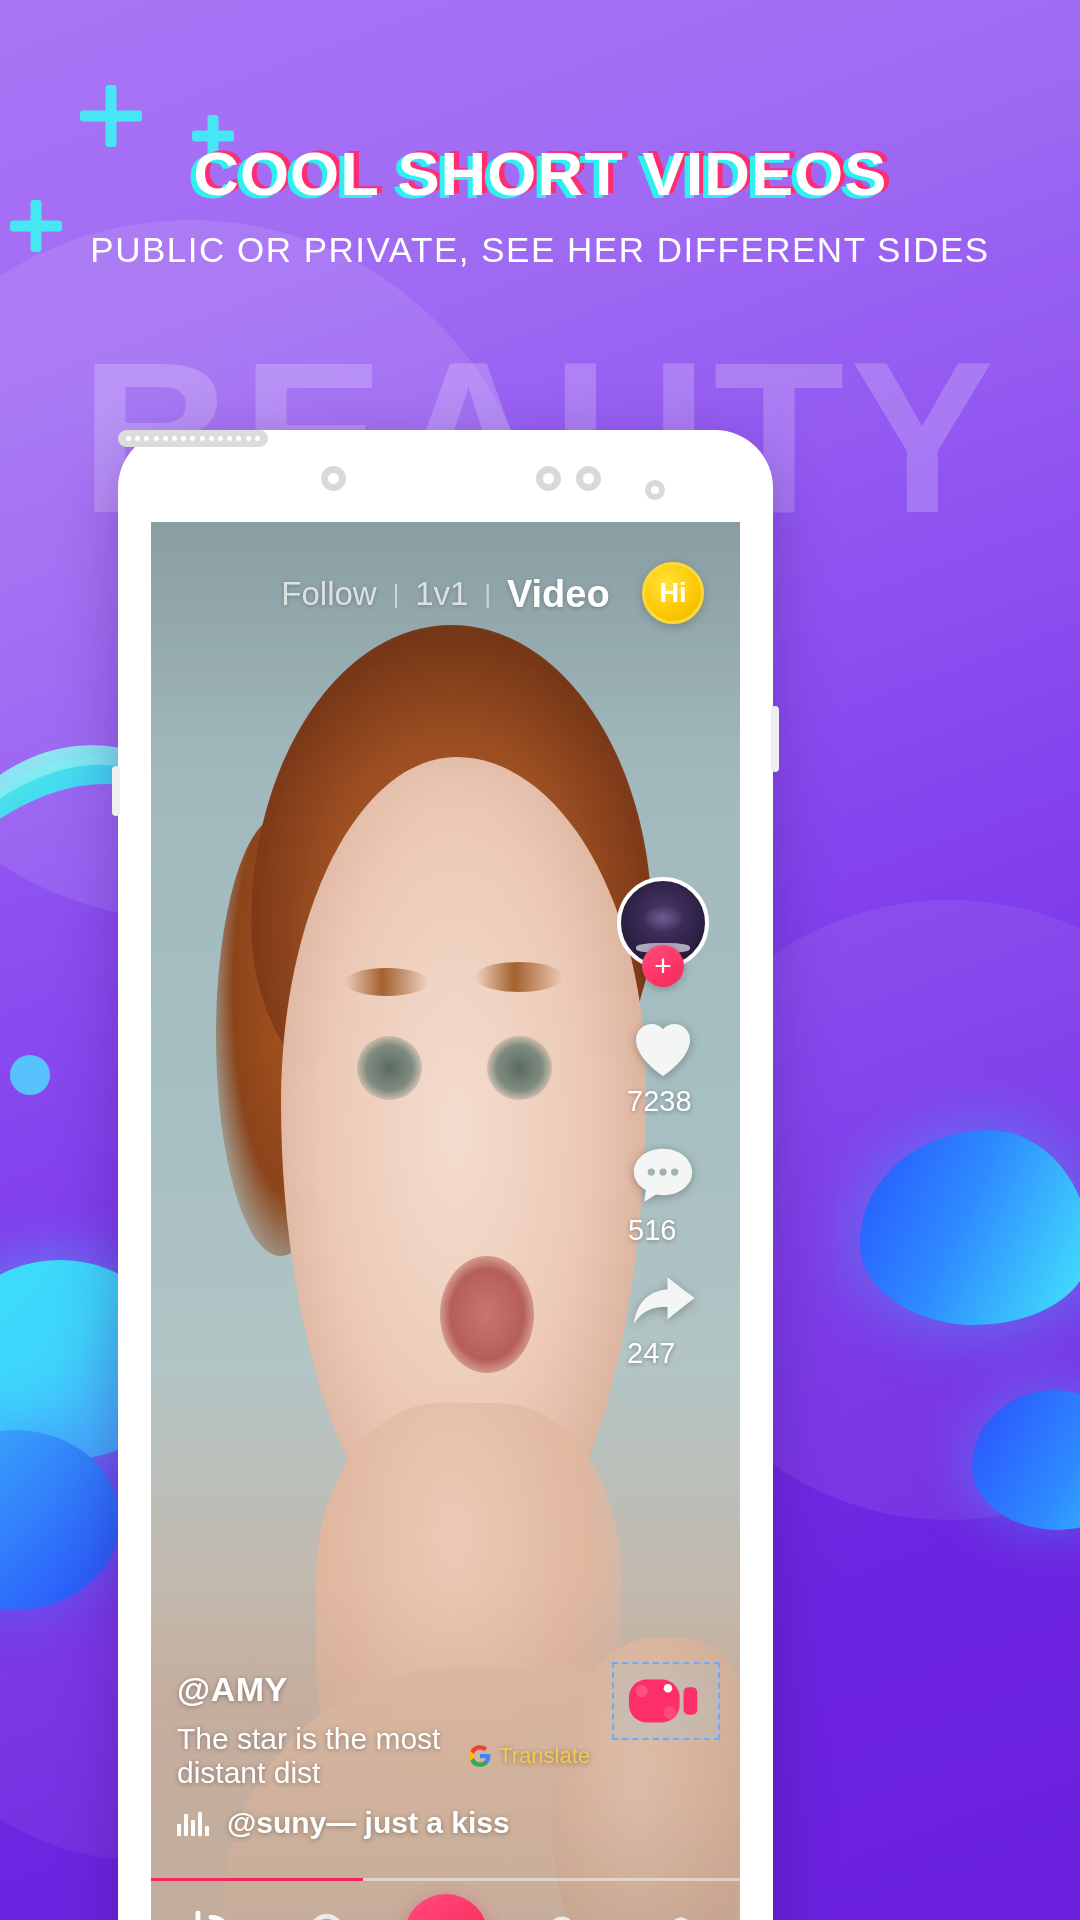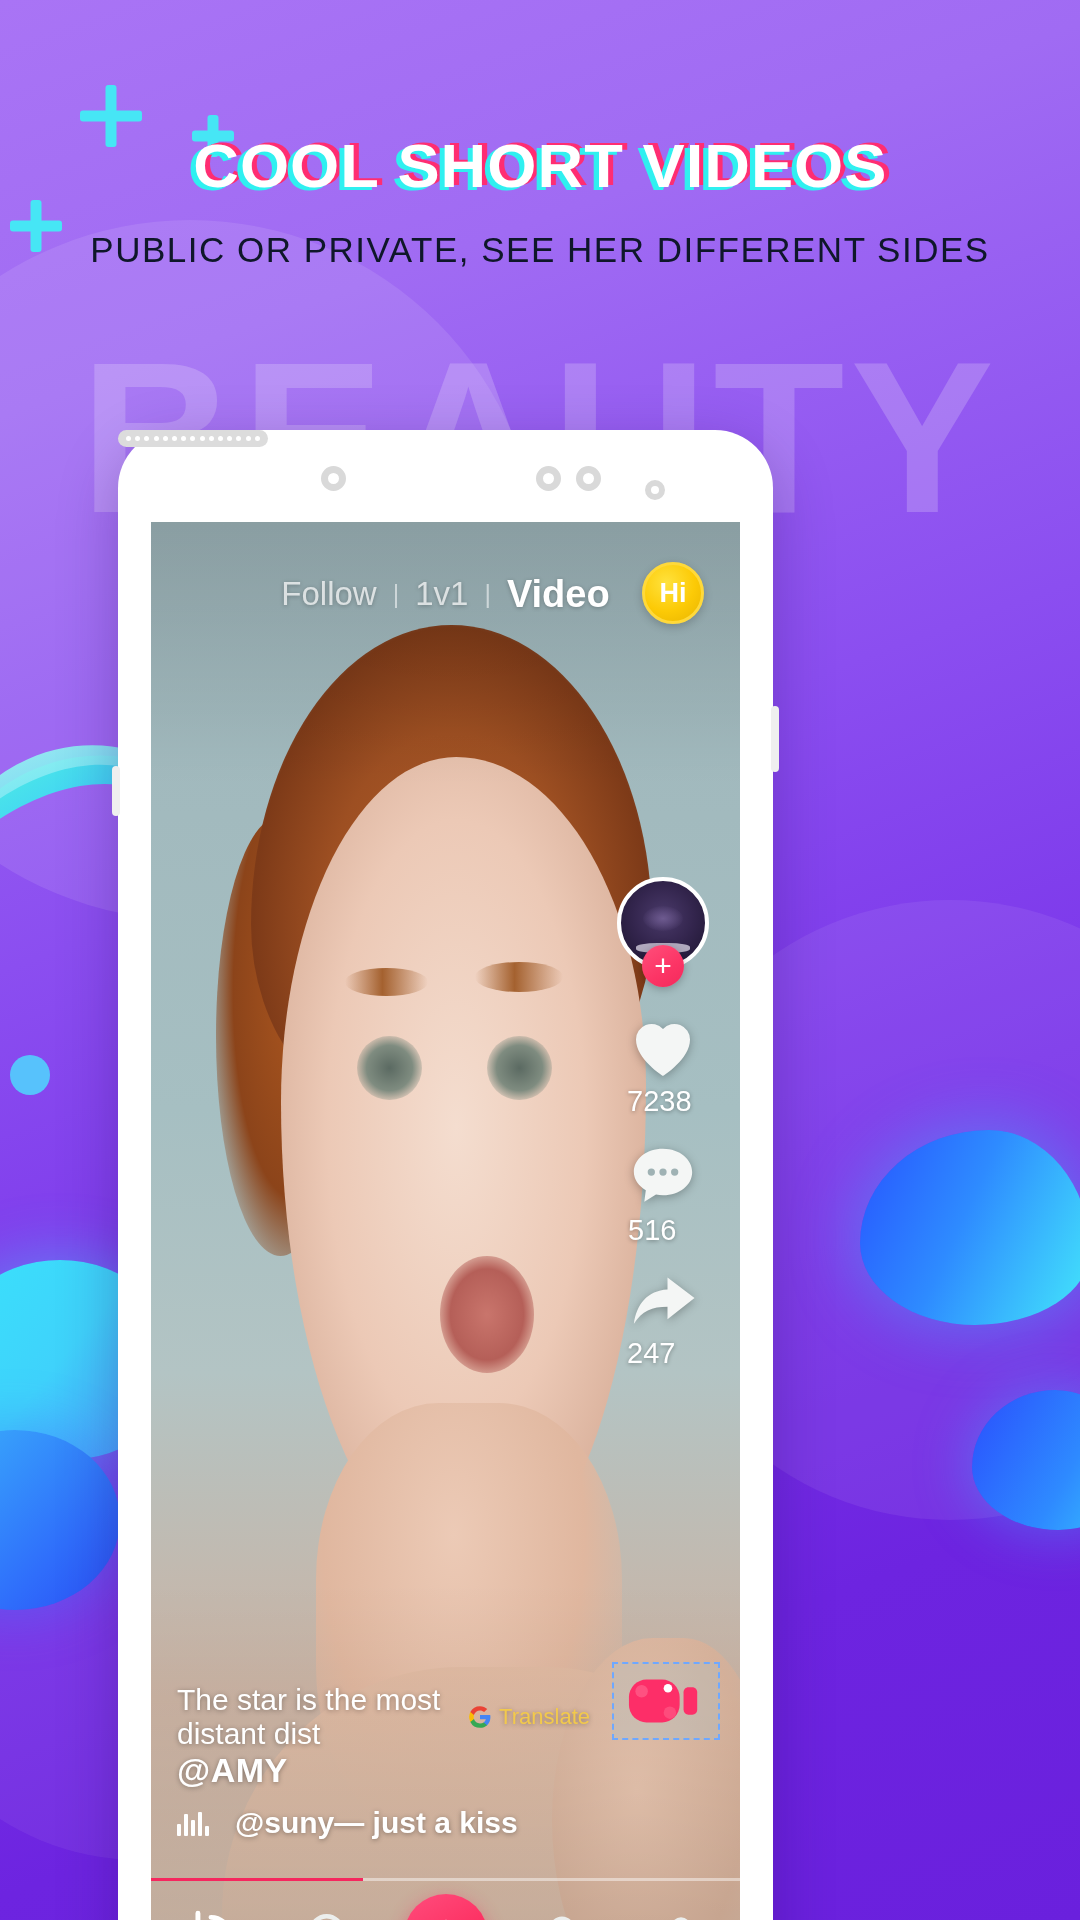--- a/index.html
+++ b/index.html
@@ -74,32 +74,32 @@
     background:linear-gradient(135deg,#3bb8fb 0%,#2f6dfb 70%,#2a4ef5 100%);
     border-radius:50%;
     box-shadow:0 0 50px 8px rgba(60,120,255,.38);
   }
   #blob-left-3 {
     left:10px; top:1055px; width:40px; height:40px;
     background:#4fd8ff; border-radius:50%; opacity:.85;
   }
 
   
-  #headline-wrap { position:absolute; top:130px; left:0; right:0; text-align:center; z-index:5; }
+  #headline-wrap { position:absolute; top:138px; left:0; right:0; text-align:center; z-index:5; }
   #headline {
     display:inline-block;
     font-size:62px; font-weight:bold; letter-spacing:1px;
     color:#ffffff;
     font-family:"Liberation Sans", sans-serif;
     text-shadow: -5px 3px 0 #2ff0f0, 5px -2px 0 #ff2d72;
     transform:scaleX(1.02);
   }
   #subhead {
     position:absolute; top:230px; left:0; right:0; text-align:center; z-index:5;
-    font-size:35px; color:#0f172a; letter-spacing:1.5px;
+    font-size:35px; color:#ffffff; letter-spacing:1.5px;
     font-family:"Liberation Sans", sans-serif;
   }
 
   
   #phone {
     position:absolute; left:118px; top:430px;
     width:655px; height:1560px;
     background:#ffffff;
     border-radius:58px 58px 0 0;
     box-shadow:0 18px 60px rgba(40,0,90,.28);
@@ -266,21 +266,21 @@
   #caption {
     position:absolute; left:26px; bottom:150px; right:150px;
     z-index:20; color:#fff;
     text-shadow:0 1px 5px rgba(0,0,0,.35);
   }
   #cap-user { font-size:34px; font-weight:bold; letter-spacing:.5px; }
   #cap-text-row { display:flex; align-items:center; gap:12px; margin-top:13px; }
   #cap-text { font-size:30px; }
   #translate-chip { display:flex; align-items:center; gap:6px; }
   #translate-label { font-size:22px; color:#f2c94c; }
-  #cap-music { display:flex; align-items:center; gap:26px; margin-top:16px; }
+  #cap-music { display:flex; align-items:center; gap:18px; margin-top:16px; }
   #cap-music-text { font-size:30px; font-weight:bold; }
   #eq { display:flex; align-items:flex-end; gap:3px; height:26px; }
   #eq i { display:block; width:4px; background:#fff; border-radius:1px; }
 
   
   #progress-line { position:absolute; left:0; right:0; bottom:109px; height:3px;
                    background:rgba(255,255,255,.45); z-index:20; }
   #progress-fill { position:absolute; left:0; top:0; height:100%; width:36%;
                    background:#f5275e; }
   #bottomnav {
@@ -438,35 +438,35 @@
           <rect x="1" y="2" width="26" height="22" rx="9" fill="#fd2e68"></rect>
           <path d="M29 8.5c0-1.4 1.1-2.5 2.5-2.5h2c1.4 0 2.5 1.1 2.5 2.5v9c0 1.4-1.1 2.5-2.5 2.5h-2A2.5 2.5 0 0 1 29 17.5z" fill="#fd2e68"></path>
           <circle cx="21" cy="6.5" r="2.2" fill="#ffffff"></circle>
           <circle cx="7.5" cy="8" r="3.2" fill="#ff6f95" opacity=".55"></circle>
           <circle cx="22" cy="19" r="3.2" fill="#ff6f95" opacity=".45"></circle>
         </svg>
       </span>
     </div>
 
     <div id="caption">
+      <div id="cap-user">@AMY</div>
       <div id="cap-text-row">
         <span id="cap-text">The star is the most distant dist</span>
         <span id="translate-chip">
           <span>
             <svg width="26" height="26" viewBox="0 0 24 24">
               <path d="M21.6 12.2c0-.7-.06-1.35-.17-2H12v3.8h5.4a4.6 4.6 0 0 1-2 3v2.5h3.2c1.9-1.75 3-4.3 3-7.3z" fill="#4285f4"></path>
               <path d="M12 22c2.7 0 4.96-.9 6.6-2.43l-3.2-2.5c-.9.6-2.05.95-3.4.95-2.6 0-4.8-1.75-5.6-4.1H3.1v2.6A10 10 0 0 0 12 22z" fill="#34a853"></path>
               <path d="M6.4 13.9a6 6 0 0 1 0-3.83V7.46H3.1a10 10 0 0 0 0 9.06z" fill="#fbbc05"></path>
               <path d="M12 5.95c1.47 0 2.8.5 3.84 1.5l2.85-2.85C16.95 2.98 14.7 2 12 2A10 10 0 0 0 3.1 7.46l3.3 2.6c.8-2.35 3-4.11 5.6-4.11z" fill="#ea4335"></path>
             </svg>
           </span>
           <span id="translate-label">Translate</span>
         </span>
       </div>
-      <div id="cap-user">@AMY</div>
       <div id="cap-music">
         <span id="eq">
           <i style="height:12px"></i>
             <i style="height:22px"></i>
             <i style="height:16px"></i>
             <i style="height:24px"></i>
             <i style="height:10px"></i>
         </span>
         <span id="cap-music-text">@suny— just a kiss</span>
       </div>

